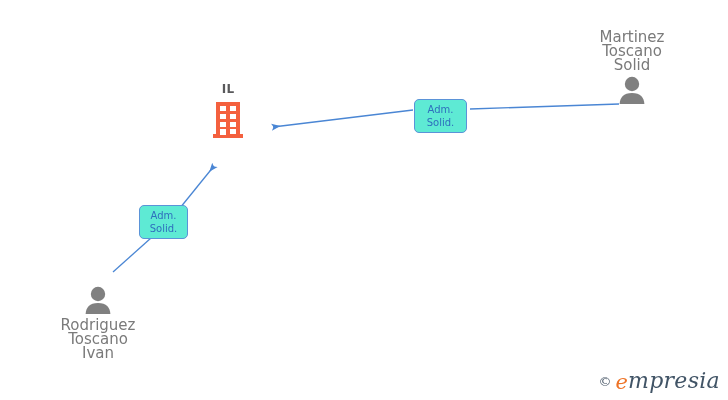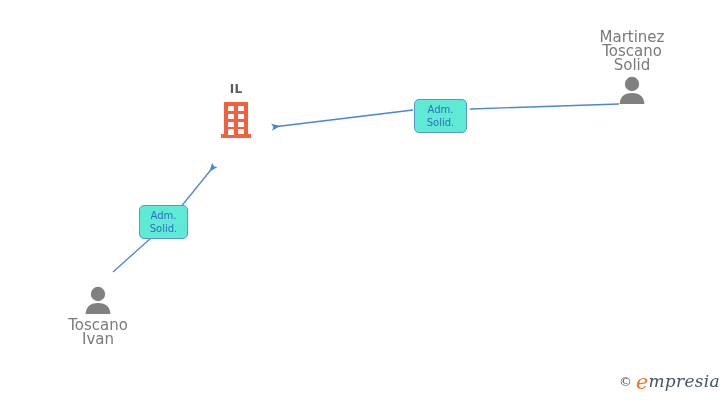--- a/index.html
+++ b/index.html
@@ -104,21 +104,21 @@
     font-style: italic;
     font-size: 21px;
     color: #ee7326;
     line-height: 1;
     position: relative;
     top: 1px;
   }
   .wm-rest {
     font-family: "DejaVu Serif", serif;
     font-style: italic;
-    font-size: 17px;
+    font-size: 22px;
     color: #415466;
     line-height: 1;
     letter-spacing: 0.3px;
   }
 </style>
 </head>
 <body>
 
 <div id="canvas">
 
@@ -131,21 +131,21 @@
 
     <line x1="619" y1="104" x2="470" y2="109" stroke="#4a86d4" stroke-width="1.3"></line>
 
     <line x1="413" y1="110" x2="273" y2="127" stroke="#4a86d4" stroke-width="1.3" marker-end="url(#arrowhead)"></line>
 
     <line x1="113" y1="272" x2="151" y2="238" stroke="#4a86d4" stroke-width="1.3"></line>
 
     <line x1="180" y1="208" x2="214" y2="166" stroke="#4a86d4" stroke-width="1.3" marker-end="url(#arrowhead)"></line>
   </svg>
 
-  <div class="company-node" style="left:181px; top:82px; width:110px;">
+  <div class="company-node" style="left:173px; top:82px; width:110px;">
     <div class="company-label">IL</div>
     <svg class="building-icon" width="30" height="36" viewBox="0 0 30 36">
 
       <rect x="0" y="32" width="30" height="4" fill="#f4603e"></rect>
 
       <rect x="3" y="0" width="24" height="33" fill="#f4603e"></rect>
 
       <rect x="7" y="4" width="6" height="5" fill="#ffffff"></rect>
       <rect x="17" y="4" width="6" height="5" fill="#ffffff"></rect>
       <rect x="7" y="12" width="6" height="5" fill="#ffffff"></rect>
@@ -166,20 +166,21 @@
       <circle cx="15" cy="8" r="7.2" fill="#808080"></circle>
       <path d="M15 17 C6.5 17 3 21.5 2.6 28 L27.4 28 C27 21.5 23.5 17 15 17 Z" fill="#808080"></path>
     </svg>
   </div>
 
   <div class="person-node label-bottom" style="left:38px; top:286px;">
     <svg class="person-icon" width="30" height="28" viewBox="0 0 30 28">
       <circle cx="15" cy="8" r="7.2" fill="#808080"></circle>
       <path d="M15 17 C6.5 17 3 21.5 2.6 28 L27.4 28 C27 21.5 23.5 17 15 17 Z" fill="#808080"></path>
     </svg>
+    <div class="person-label">Rodriguez</div>
     <div class="person-label">Toscano</div>
     <div class="person-label">Ivan</div>
   </div>
 
   <div class="rel-label" style="left:414px; top:99px; width:53px;">
     <div>Adm.</div>
     <div>Solid.</div>
   </div>
 
   <div class="rel-label" style="left:139px; top:205px; width:49px;">

